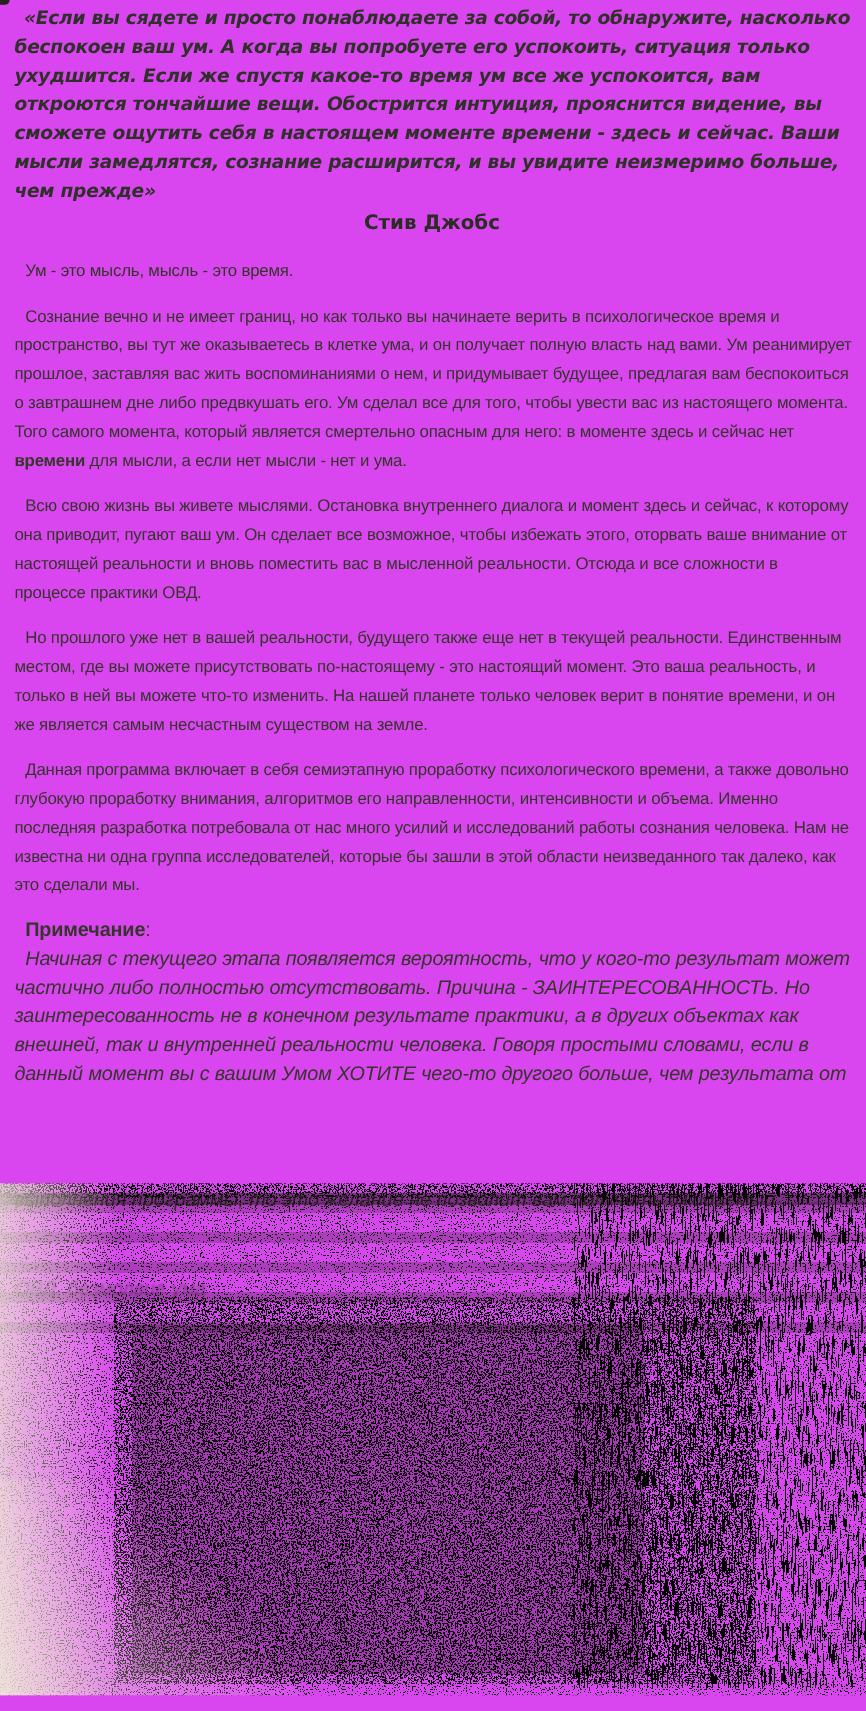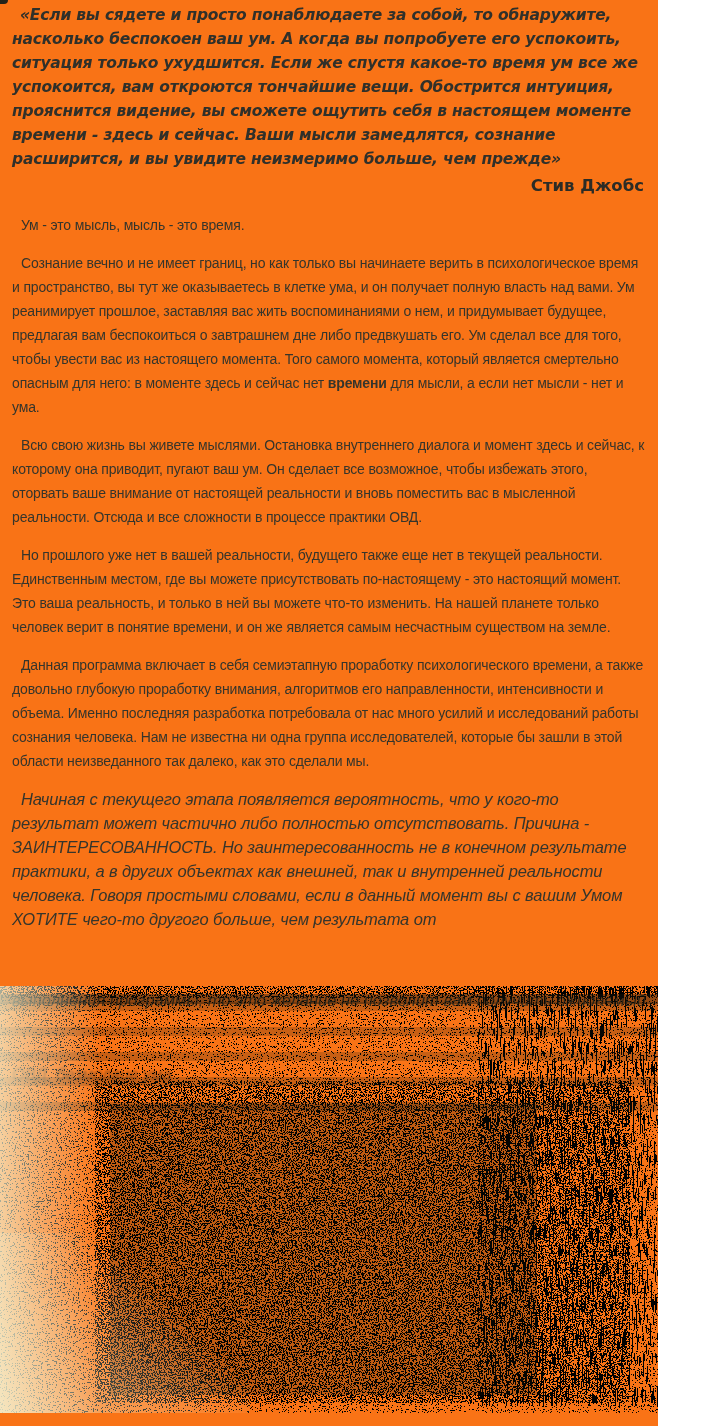--- a/index.html
+++ b/index.html
@@ -1,19 +1,19 @@
 <!DOCTYPE html>
 <html><head>
 <meta charset="utf-8">
 <style>
   html,body{margin:0;padding:0;}
   .page{
     position:relative;
-    width:658px;height:1426px;
-    background:#f97316;
+    width:722px;height:1426px;
+    background:#d946ef;
     overflow:hidden;
     font-family:"Liberation Sans",sans-serif;
     color:#35352c;
   }
   .content{
     position:absolute;top:0;left:0;right:0;
     height:986px;overflow:hidden;
     box-sizing:border-box;
     padding:3px 12px 0 12px;
   }
@@ -25,21 +25,21 @@
     font-family:"DejaVu Sans",sans-serif;
     font-weight:bold;font-style:italic;
     font-size:15.5px;line-height:24px;
     letter-spacing:-0.2px;
     color:#30302a;
     margin:0;text-indent:8px;
   }
   .author{
     font-family:"DejaVu Sans",sans-serif;
     font-weight:bold;font-size:16.5px;line-height:22px;
-    text-align:right;color:#2c2c26;
+    text-align:center;color:#2c2c26;
     margin:4px 2px 16px 0;
   }
   .para{
     font-size:14px;line-height:24px;
     letter-spacing:-0.15px;
     margin:0 0 14px 0;
   }
   .para p{margin:0;text-indent:9px;}
   .note-label-line{margin:0;text-indent:9px;font-size:16.5px;line-height:24px;}
   .note-label-line b{letter-spacing:-0.1px;}
@@ -108,20 +108,21 @@
     </div>
 
     <div class="para">
       <p>Но прошлого уже нет в вашей реальности, будущего также еще нет в текущей реальности. Единственным местом, где вы можете присутствовать по-настоящему - это настоящий момент. Это ваша реальность, и только в ней вы можете что-то изменить. На нашей планете только человек верит в понятие времени, и он же является самым несчастным существом на земле.</p>
     </div>
 
     <div class="para">
       <p>Данная программа включает в себя семиэтапную проработку психологического времени, а также довольно глубокую проработку внимания, алгоритмов его направленности, интенсивности и объема. Именно последняя разработка потребовала от нас много усилий и исследований работы сознания человека. Нам не известна ни одна группа исследователей, которые бы зашли в этой области неизведанного так далеко, как это сделали мы.</p>
     </div>
 
+    <p class="note-label-line"><b>Примечание</b><span>:</span></p>
     <p class="note-body">Начиная с текущего этапа появляется вероятность, что у кого-то результат может частично либо полностью отсутствовать. Причина - ЗАИНТЕРЕСОВАННОСТЬ. Но заинтересованность не в конечном результате практики, а в других объектах как внешней, так и внутренней реальности человека. Говоря простыми словами, если в данный момент вы с вашим Умом ХОТИТЕ чего-то другого больше, чем результата от</p>
   </div>
 
   <div class="noise">
     <div class="ghost ghost1">выполнения программы, то это желание не позволит вам получить ожидаемый</div>
     <div class="ghost ghost2">ОВД, безмолвие ума</div>
 
     <svg class="noise-svg" width="722" height="427" viewBox="0 0 722 427" preserveAspectRatio="none" xmlns="http://www.w3.org/2000/svg">
       <defs>
         <filter id="fNoiseA" x="0%" y="0%" width="100%" height="100%">

